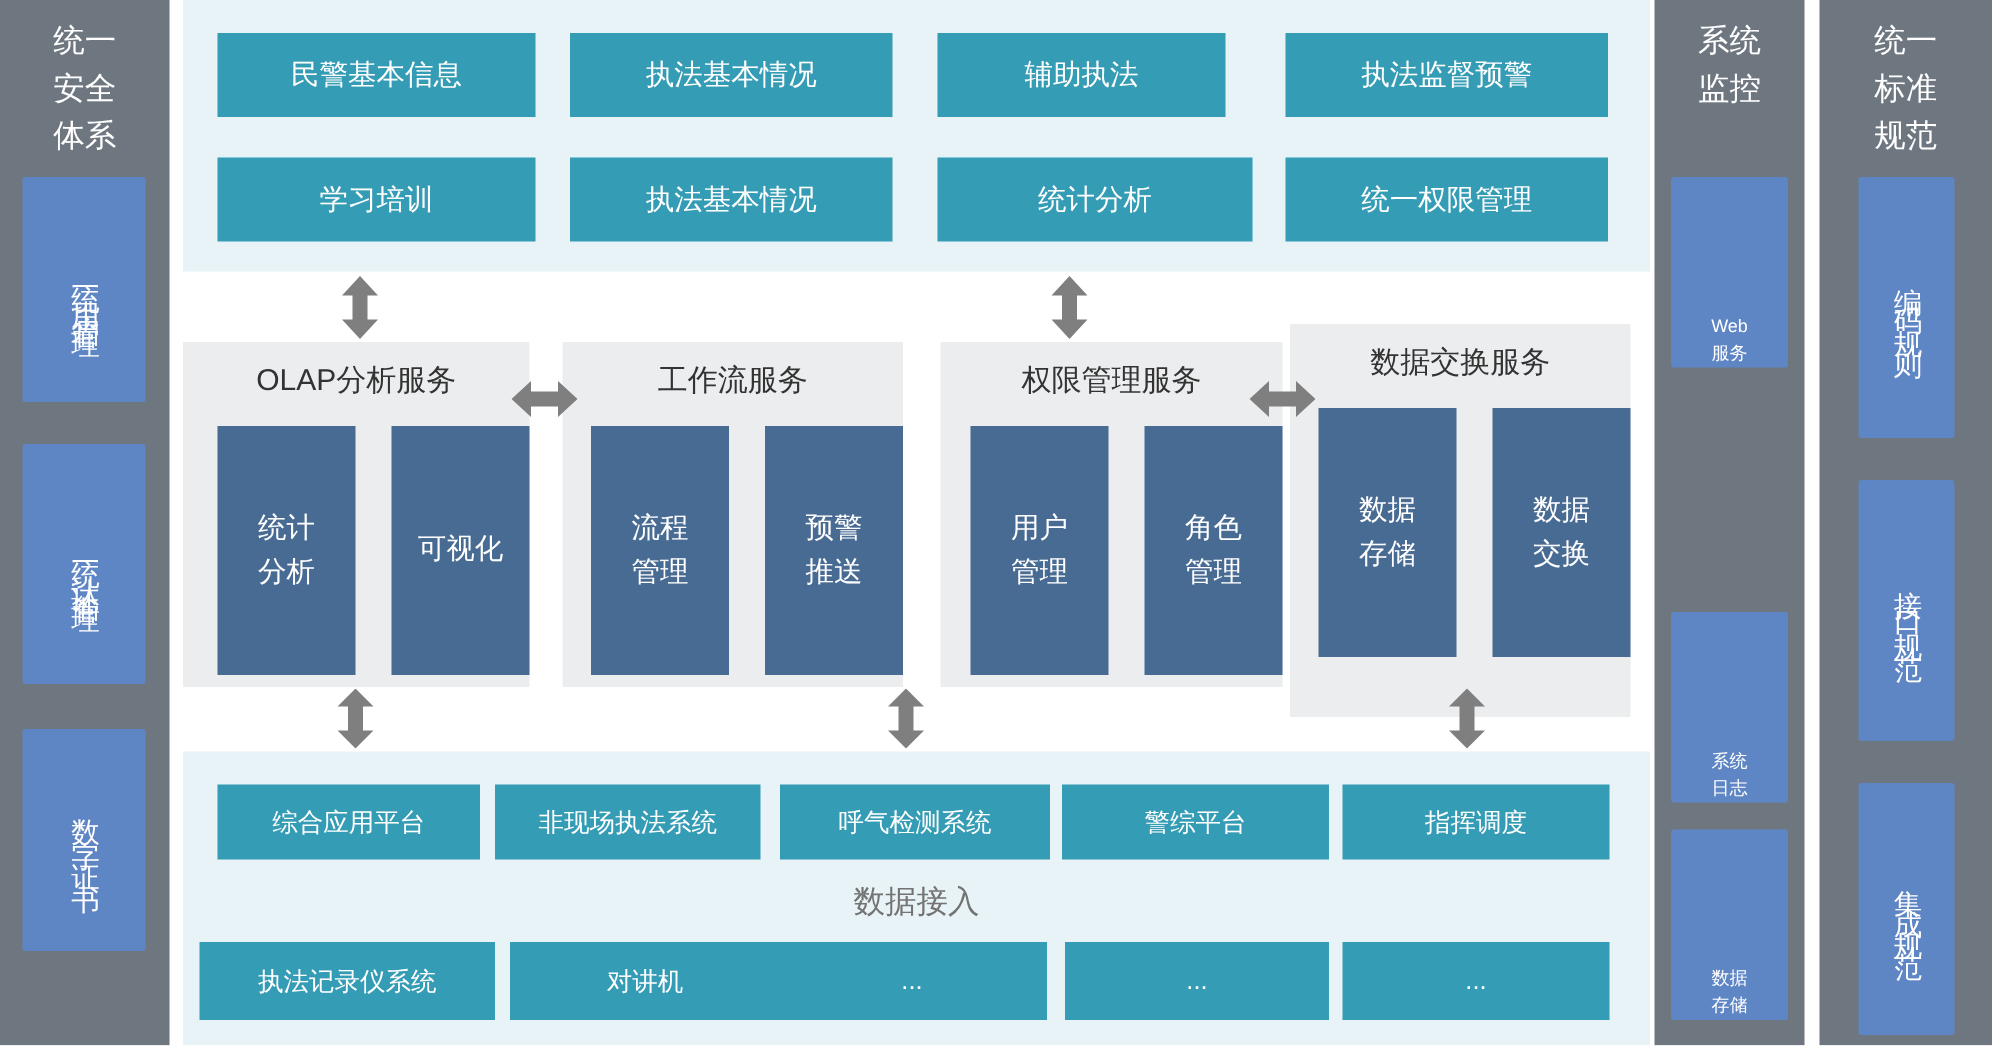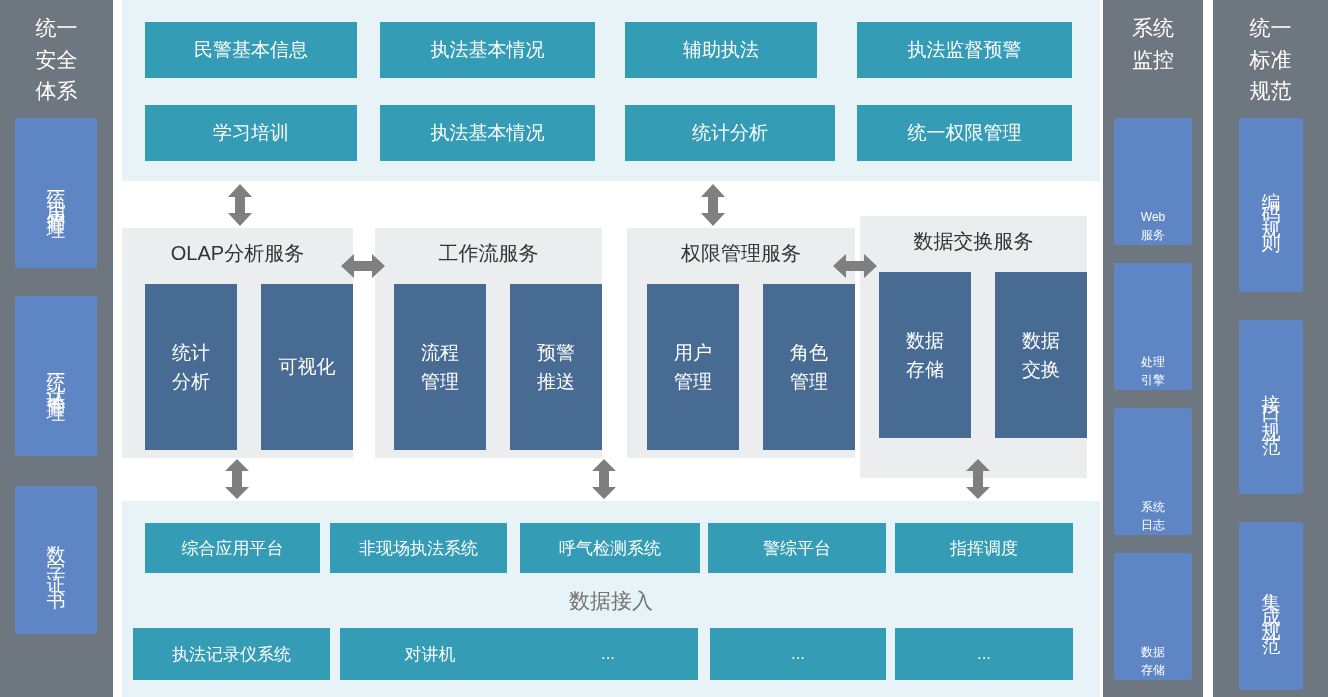--- a/index.html
+++ b/index.html
@@ -200,24 +200,20 @@
       </div>
   </section>
 
   <aside class="panel" style="left:1103px;width:100px">
     <div class="panel-title">系统
 监控</div>
     <div class="hbox" style="left:11px;top:118px;width:78px;height:127px">
         <span class="pre">Web
 服务</span>
       </div>
-    <div class="hbox" style="left:11px;top:263px;width:78px;height:127px">
-        <span class="pre">处理
-引擎</span>
-      </div>
     <div class="hbox" style="left:11px;top:408px;width:78px;height:127px">
         <span class="pre">系统
 日志</span>
       </div>
     <div class="hbox" style="left:11px;top:553px;width:78px;height:127px">
         <span class="pre">数据
 存储</span>
       </div>
   </aside>
 

